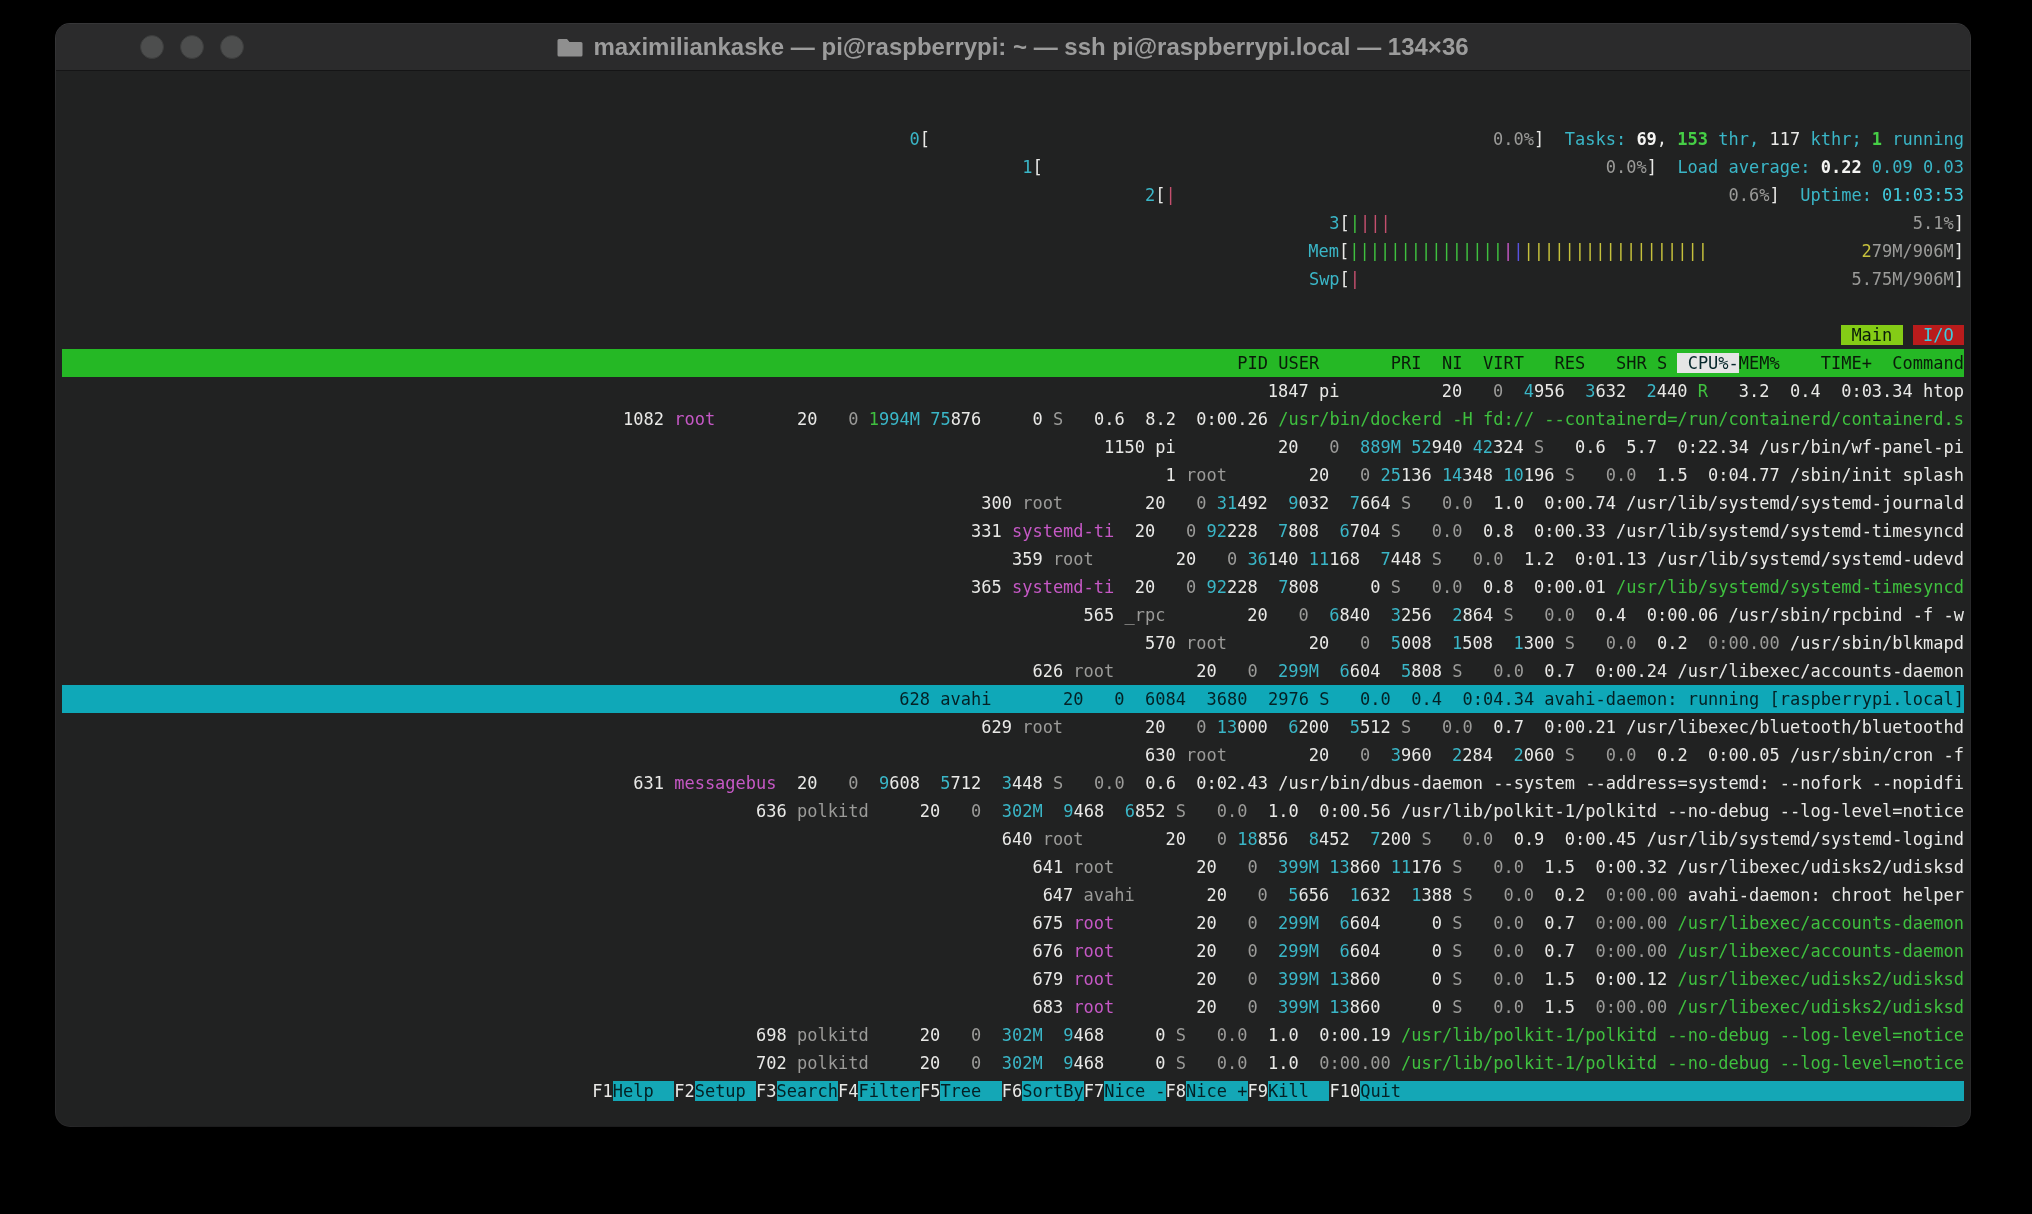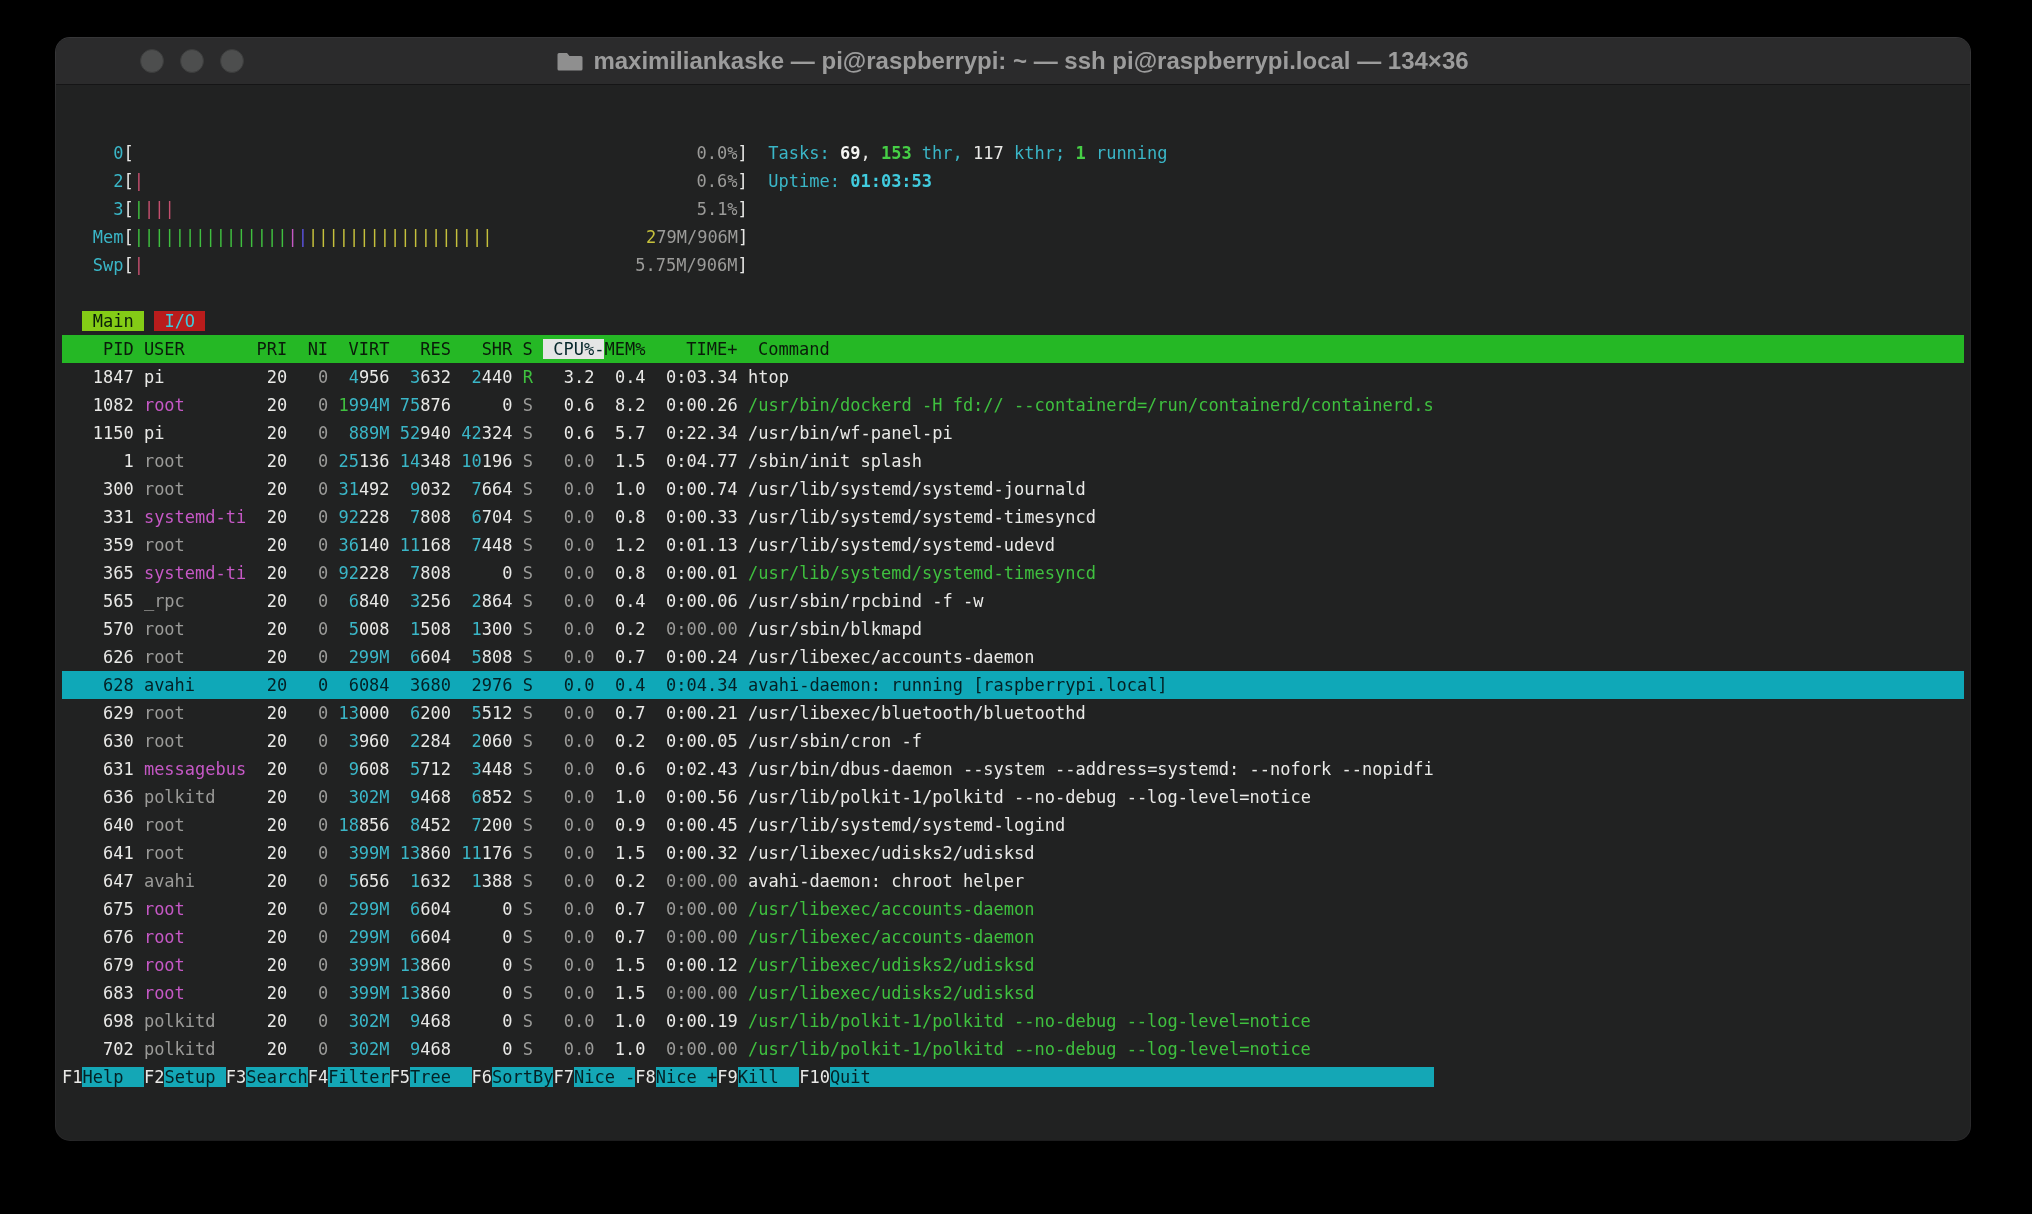--- a/index.html
+++ b/index.html
@@ -1,19 +1,20 @@
 <!DOCTYPE html>
 <html><head>
 <meta charset="utf-8">
 <style>
   html,body{margin:0;padding:0;background:#000;width:2032px;height:1214px;overflow:hidden;}
   .window{
-    position:absolute;left:56px;top:38px;width:1914px;height:1102px;
+    position:absolute;left:56px;top:24px;width:1914px;height:1102px;
     background:#212222;border-radius:14px;overflow:hidden;
     box-shadow:0 34px 80px rgba(0,0,0,.65), 0 0 0 1px #3c3c3e;
+    text-align:right;
   }
   .titlebar{
     height:46px;background:#2b2b2c;border-bottom:1px solid #151516;
     display:flex;align-items:center;justify-content:center;position:relative;
     font-family:"Liberation Sans",sans-serif;font-size:24px;font-weight:700;color:#9c9c9c;
   }
   .lights{position:absolute;left:84px;top:0;height:100%;display:flex;align-items:center;gap:16px;}
   .light{width:24px;height:24px;border-radius:50%;background:#4d4e4e;border:1px solid #3c3d3d;box-sizing:border-box;}
   .titletext{display:flex;align-items:center;gap:10px;}
   .term{
@@ -25,21 +26,21 @@
   .s-w{color:#e9e9e7}
   .s-d{color:#9b9b99}
   .s-c{color:#3ab6c7}
   .s-g{color:#3fc03f}
   .s-m{color:#c558c5}
   .s-y{color:#c6c13c}
   .s-r{color:#c44f6e}
   .s-b{color:#5a52e0}
   .s-wb{color:#f4f4f2;font-weight:bold}
   .s-gb{color:#46cf46;font-weight:bold}
-  .s-cb{color:#41ccdf;font-weight:bold}
+  .s-cb{color:#41ccdf;font-weight:normal}
   .hdr{background:#25b825;color:#0a1c0a}
   .hdr .s-sort{background:#e5e5e5;color:#06272b}
   .sel{background:#0fa8b8}
   .sel span{color:#042125 !important;font-weight:normal}
   .tab-main{background:#84cc16;color:#0a1c0a}
   .tab-io{background:#b91c1c;color:#3ecbdc}
   .fk-key{color:#e9e9e7}
   .fk-label{background:#14a7b6;color:#042125}
 </style>
 </head>
@@ -57,20 +58,21 @@
         <svg width="26" height="22" viewBox="0 0 26 22">
             <path d="M2 3 h8 l2.5 3 H24 a1.5 1.5 0 0 1 1.5 1.5 V19 a1.5 1.5 0 0 1 -1.5 1.5 H2 A1.5 1.5 0 0 1 .5 19 V4.5 A1.5 1.5 0 0 1 2 3 Z" fill="#8f8f8f"></path>
           </svg>
       </span>
       <span>maximiliankaske — pi@raspberrypi: ~ — ssh pi@raspberrypi.local — 134×36</span>
     </div>
   </div>
   <div class="term">
       <div class="trow"></div>
       <div class="trow"><span class="s-c">     0</span><span class="s-w">[</span><span>                                                       </span><span class="s-d">0.0%</span><span class="s-w">]</span><span>  </span><span class="s-c">Tasks: </span><span class="s-wb">69</span><span class="s-w">, </span><span class="s-gb">153</span><span class="s-c"> thr, </span><span class="s-w">117</span><span class="s-c"> kthr; </span><span class="s-gb">1</span><span class="s-c"> running</span></div>
+      <div class="trow"><span class="s-c">     1</span><span class="s-w">[</span><span>                                                       </span><span class="s-d">0.0%</span><span class="s-w">]</span><span>  </span><span class="s-c">Load average: </span><span class="s-wb">0.22 </span><span class="s-c">0.09 </span><span class="s-c">0.03</span></div>
       <div class="trow"><span class="s-c">     2</span><span class="s-w">[</span><span class="s-r">|</span><span>                                                      </span><span class="s-d">0.6%</span><span class="s-w">]</span><span>  </span><span class="s-c">Uptime: </span><span class="s-cb">01:03:53</span></div>
       <div class="trow"><span class="s-c">     3</span><span class="s-w">[</span><span class="s-g">|</span><span class="s-r">|</span><span class="s-r">|</span><span class="s-r">|</span><span>                                                   </span><span class="s-d">5.1%</span><span class="s-w">]</span></div>
       <div class="trow"><span class="s-c">   Mem</span><span class="s-w">[</span><span class="s-g">|</span><span class="s-g">|</span><span class="s-g">|</span><span class="s-g">|</span><span class="s-g">|</span><span class="s-g">|</span><span class="s-g">|</span><span class="s-g">|</span><span class="s-g">|</span><span class="s-g">|</span><span class="s-g">|</span><span class="s-g">|</span><span class="s-g">|</span><span class="s-g">|</span><span class="s-g">|</span><span class="s-m">|</span><span class="s-b">|</span><span class="s-y">|</span><span class="s-y">|</span><span class="s-y">|</span><span class="s-y">|</span><span class="s-y">|</span><span class="s-y">|</span><span class="s-y">|</span><span class="s-y">|</span><span class="s-y">|</span><span class="s-y">|</span><span class="s-y">|</span><span class="s-y">|</span><span class="s-y">|</span><span class="s-y">|</span><span class="s-y">|</span><span class="s-y">|</span><span class="s-y">|</span><span class="s-y">|</span><span>               </span><span class="s-y">2</span><span class="s-d">79M/906M</span><span class="s-w">]</span></div>
       <div class="trow"><span class="s-c">   Swp</span><span class="s-w">[</span><span class="s-r">|</span><span>                                                </span><span class="s-d">5.75M/906M</span><span class="s-w">]</span></div>
       <div class="trow"></div>
       <div class="trow"><span>  </span><span class="tab-main"> Main </span><span> </span><span class="tab-io"> I/O </span></div>
       <div class="trow hdr"><span>    PID USER       PRI  NI  VIRT   RES   SHR S </span><span class="s-sort"> CPU%-</span><span>MEM%    TIME+  Command</span></div>
       <div class="trow"><span class="s-w">   1847 </span><span class="s-w">pi         </span><span class="s-w"> 20 </span><span class="s-d">  0 </span><span class="s-c"> 4</span><span class="s-w">956</span><span> </span><span class="s-c"> 3</span><span class="s-w">632</span><span> </span><span class="s-c"> 2</span><span class="s-w">440</span><span> </span><span class="s-g">R </span><span class="s-w">  3.2 </span><span class="s-w"> 0.4 </span><span class="s-w"> 0:03.34 </span><span class="s-w">htop</span></div>
       <div class="trow"><span class="s-w">   1082 </span><span class="s-m">root       </span><span class="s-w"> 20 </span><span class="s-d">  0 </span><span class="s-g">1</span><span class="s-c">994M</span><span> </span><span class="s-c">75</span><span class="s-w">876</span><span> </span><span class="s-w">    0</span><span> </span><span class="s-d">S </span><span class="s-w">  0.6 </span><span class="s-w"> 8.2 </span><span class="s-w"> 0:00.26 </span><span class="s-g">/usr/bin/dockerd -H fd:// --containerd=/run/containerd/containerd.s</span></div>
       <div class="trow"><span class="s-w">   1150 </span><span class="s-w">pi         </span><span class="s-w"> 20 </span><span class="s-d">  0 </span><span class="s-c"> 889M</span><span> </span><span class="s-c">52</span><span class="s-w">940</span><span> </span><span class="s-c">42</span><span class="s-w">324</span><span> </span><span class="s-d">S </span><span class="s-w">  0.6 </span><span class="s-w"> 5.7 </span><span class="s-w"> 0:22.34 </span><span class="s-w">/usr/bin/wf-panel-pi</span></div>

